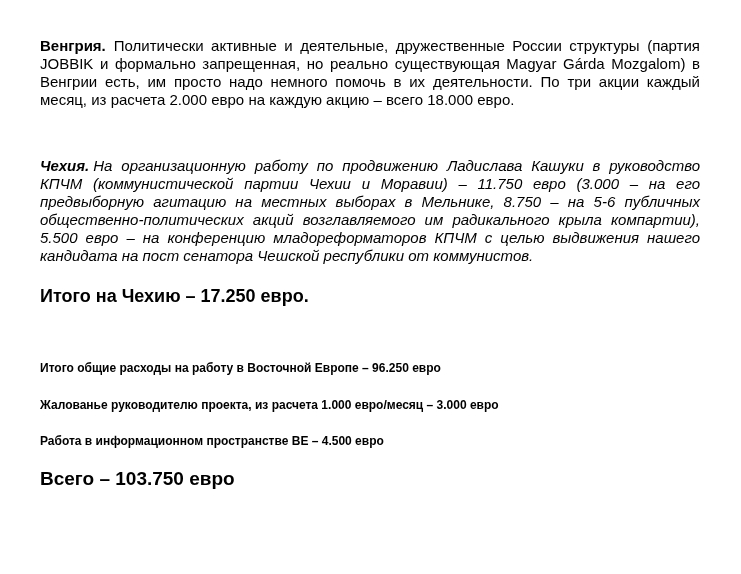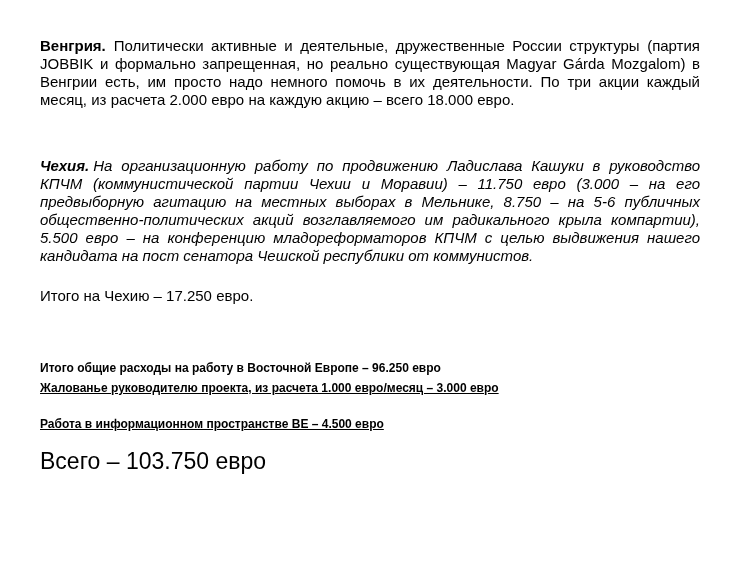--- a/index.html
+++ b/index.html
@@ -33,46 +33,44 @@
   }
   .para .lead.narrow-gap {
     margin-right: 4px;
   }
   .p-czech {
     margin-top: 48px;
     font-style: italic;
   }
   .subtotal {
     margin: 22px 0 0 0;
-    font-size: 15px;
+    font-size: 18px;
     line-height: 18px;
-    font-weight: normal;
+    font-weight: bold;
   }
   .summary {
     margin: 0;
     font-size: 12px;
     line-height: 18px;
     font-weight: bold;
   }
   .summary.first {
     margin-top: 54px;
   }
   .summary.second {
-    margin-top: 2px;
-    text-decoration: underline;
+    margin-top: 19px;
   }
   .summary.third {
     margin-top: 18px;
-    text-decoration: underline;
   }
   .grand-total {
     margin: 17px 0 16px 0;
-    font-size: 23px;
+    font-size: 19px;
     line-height: 23px;
-    font-weight: normal;
+    font-weight: bold;
   }
 </style>
 </head>
 <body>
 
 <div class="page">
 
   <p class="para p-hungary"><span class="lead wide-gap">Венгрия.</span><span class="body-text">Политически активные и деятельные, дружественные России структуры (партия JOBBIK и формально запрещенная, но реально существующая Magyar Gárda Mozgalom) в Венгрии есть, им просто надо немного помочь в их деятельности. По три акции каждый месяц, из расчета 2.000 евро на каждую акцию – всего 18.000 евро.</span></p>
 
   <p class="para p-czech"><span class="lead narrow-gap">Чехия.</span><span class="body-text">На организационную работу по продвижению Ладислава Кашуки в руководство КПЧМ (коммунистической партии Чехии и Моравии) – 11.750 евро (3.000 – на его предвыборную агитацию на местных выборах в Мельнике, 8.750 – на 5-6 публичных общественно-политических акций возглавляемого им радикального крыла компартии), 5.500 евро – на конференцию младореформаторов КПЧМ с целью выдвижения нашего кандидата на пост сенатора Чешской республики от коммунистов.</span></p>

